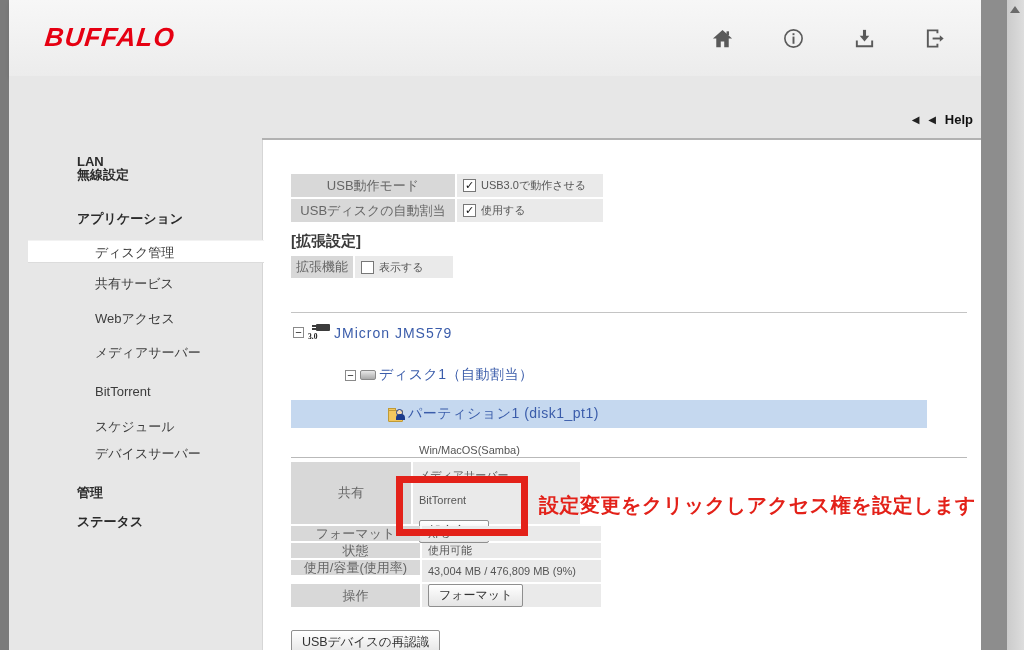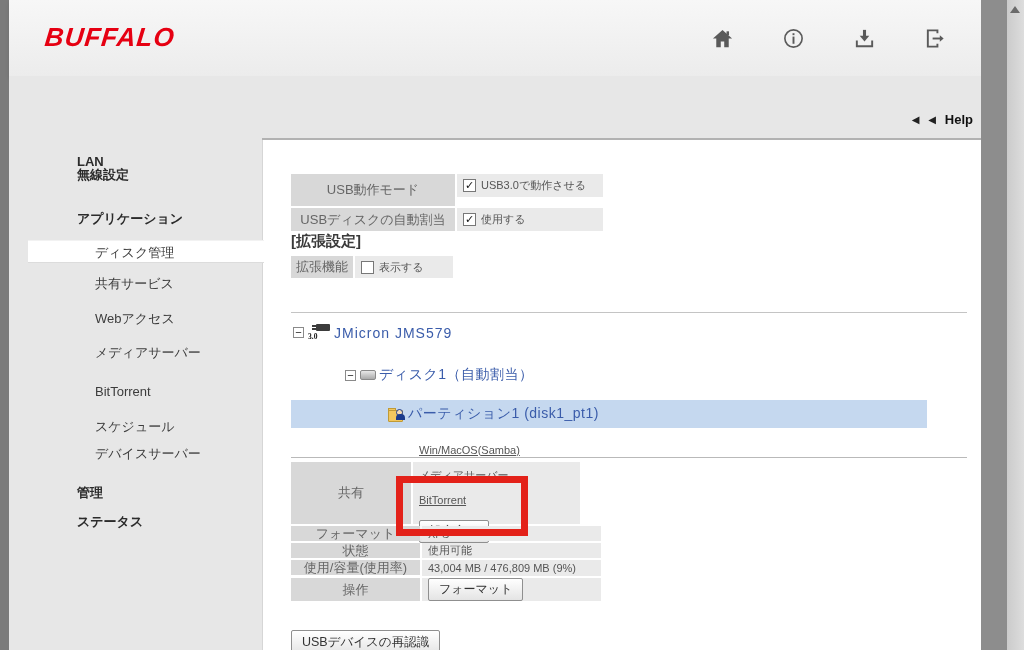--- a/index.html
+++ b/index.html
@@ -64,21 +64,21 @@
                     border:1px solid #c09a35;border-radius:1px;}
   .particon .tab{position:absolute;left:0;top:0;width:6px;height:3px;background:#f2c75e;border:1px solid #c09a35;}
   .particon .head{position:absolute;right:2px;top:1px;width:5px;height:5px;border-radius:50%;background:#f3d9b2;border:1px solid #1a3a8c;}
   .particon .body{position:absolute;right:0;top:6px;width:9px;height:6px;border-radius:4px 4px 0 0;background:#1a3a8c;}
   .part-bar{position:absolute;background:#c5d8ef;display:flex;align-items:center;cursor:pointer;}
   
   .btn{display:inline-block;background:linear-gradient(#ffffff,#e4e4e4);border:1px solid #8f8f8f;
        border-radius:2px;color:#333;font-size:12px;padding:2px 10px;cursor:pointer;
        font-family:"Liberation Sans","DejaVu Sans",sans-serif;}
   .share-lines{display:flex;flex-direction:column;justify-content:center;align-items:flex-start;
-               padding:3px 0 3px 6px;gap:12px;text-decoration:underline;}
+               padding:3px 0 3px 6px;gap:12px;}
   .share-lines .ln{font-size:11px;color:#555;line-height:13px;}
   .redbox{position:absolute;border:7px solid #e32119;box-sizing:border-box;z-index:8;pointer-events:none;}
   .annotation{position:absolute;color:#e32119;font-size:20px;font-weight:bold;letter-spacing:0.5px;
               white-space:nowrap;z-index:9;}
   .userlink{position:absolute;color:#3a5caa;font-size:15px;font-weight:bold;cursor:pointer;margin-top:28px;}
 </style>
 </head>
 <body>
 
 <div class="page">
@@ -134,21 +134,21 @@
   <div class="side-item lvl2" style="top:417px">スケジュール</div>
   <div class="side-item lvl2" style="top:444px">デバイスサーバー</div>
   <div class="side-item lvl1" style="top:483px">管理</div>
   <div class="side-item lvl1" style="top:512px">ステータス</div>
 
   <div class="panel-topline"></div>
   <div class="panel">
 
     <div class="gtable" style="left:28px;top:34px">
       <div class="grow">
-        <div class="gcell-l" style="width:164px;height:32px">USB動作モード</div>
+        <div class="gcell-l" style="width:164px;height:23px">USB動作モード</div>
         <div class="gcell-v" style="width:140px;height:23px">
           <span class="chk">✓</span>
           <span>USB3.0で動作させる</span>
         </div>
       </div>
       <div class="grow">
         <div class="gcell-l" style="width:164px;height:23px">USBディスクの自動割当</div>
         <div class="gcell-v" style="width:140px;height:23px">
           <span class="chk">✓</span>
           <span>使用する</span>
@@ -209,31 +209,32 @@
       <div class="grow">
         <div class="gcell-l" style="width:129px;height:15px">フォーマット</div>
         <div class="gcell-v" style="width:173px;height:15px;color:#666">XFS</div>
       </div>
       <div class="grow">
         <div class="gcell-l" style="width:129px;height:15px">状態</div>
         <div class="gcell-v" style="width:173px;height:15px">使用可能</div>
       </div>
       <div class="grow">
         <div class="gcell-l" style="width:129px;height:15px">使用/容量(使用率)</div>
-        <div class="gcell-v" style="width:173px;height:16px">43,004 MB / 476,809 MB (9%)</div>
+        <div class="gcell-v" style="width:173px;height:22px">43,004 MB / 476,809 MB (9%)</div>
       </div>
       <div class="grow">
         <div class="gcell-l" style="width:129px;height:23px">操作</div>
         <div class="gcell-v" style="width:173px;height:23px">
           <button class="btn">フォーマット</button>
         </div>
       </div>
     </div>
 
     <div class="redbox" style="left:133px;top:336px;width:132px;height:60px"></div>
+    <div class="annotation" style="left:276px;top:352px">設定変更をクリックしアクセス権を設定します</div>
 
     <button class="btn" style="position:absolute;left:28px;top:490px;font-size:12.5px;padding:3px 10px">USBデバイスの再認識</button>
     <div class="userlink" style="left:28px;top:491px">ユーザー情報</div>
   </div>
 
   <div class="side-selected">ディスク管理</div>
 
   <div class="band-dark"></div>
   <div class="band-light"></div>
   <div class="scroll-arrow"></div>

